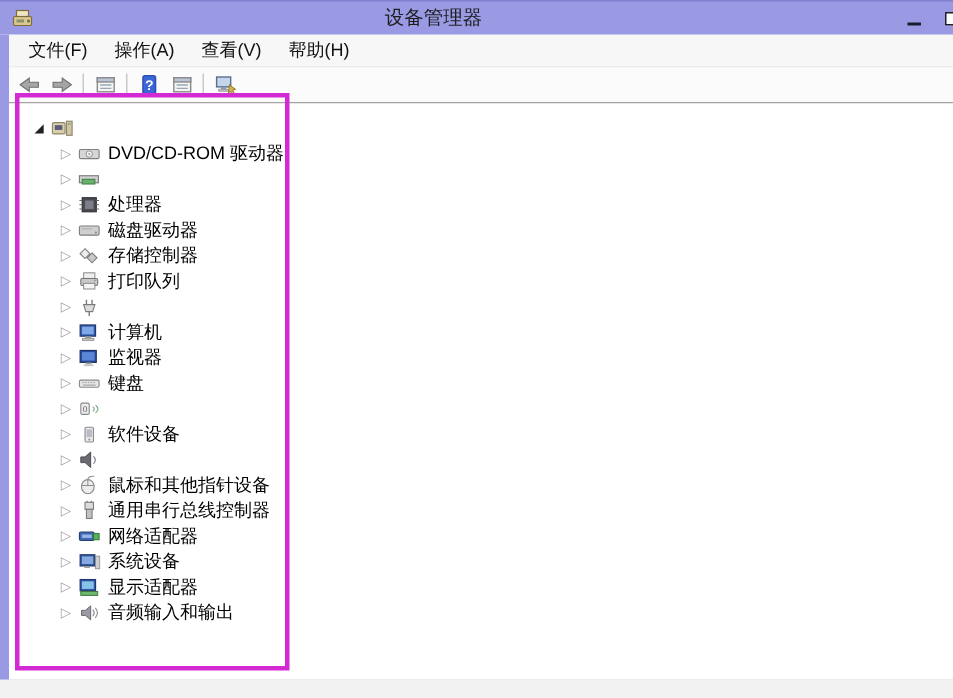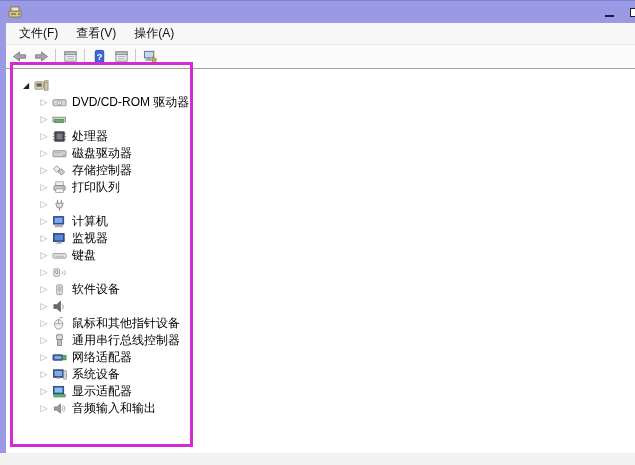--- a/index.html
+++ b/index.html
@@ -50,35 +50,37 @@
 <div class="window">
   <div class="titlebar" style="background: rgb(154, 154, 228);">
     <span class="app-icon">
       <svg viewBox="0 0 16 16">
         <rect x="2" y="7" width="12" height="6" rx="1" fill="#d8c890" stroke="#7d6b3a" stroke-width="0.8"></rect>
         <rect x="4" y="3" width="8" height="4" fill="#efe6c2" stroke="#7d6b3a" stroke-width="0.8"></rect>
         <rect x="4" y="9" width="5" height="2" fill="#8f8f6a"></rect>
         <circle cx="12" cy="10" r="1" fill="#6b6b4a"></circle>
       </svg>
     </span>
+    <span class="title">设备管理器</span>
     <span class="controls">
       <span class="cbtn">
           <span class="glyph-min"></span>
         </span>
       <span class="cbtn">
           <span class="glyph-max"></span>
         </span>
     </span>
   </div>
 
   <div class="frame-body" style="border-left-color: rgb(154, 154, 228);">
     <div class="menubar">
         <span class="menu-item">文件(F)</span>
+        <span class="menu-item">操作(A)</span>
         <span class="menu-item">查看(V)</span>
-        <span class="menu-item">操作(A)</span>
+        <span class="menu-item">帮助(H)</span>
       </div>
     <div class="toolbar">
         <button class="tb-btn">
           <svg viewBox="0 0 16 16">
             <path d="M1.5 8 L8 3.2 v3 h6.5 v3.6 H8 v3z" fill="#a6a6a6" stroke="#6f6f6f" stroke-width="0.8"></path>
           </svg>
         </button>
         <button class="tb-btn">
           <svg viewBox="0 0 16 16">
             <path d="M14.5 8 L8 3.2 v3 H1.5 v3.6 H8 v3z" fill="#a6a6a6" stroke="#6f6f6f" stroke-width="0.8"></path>

